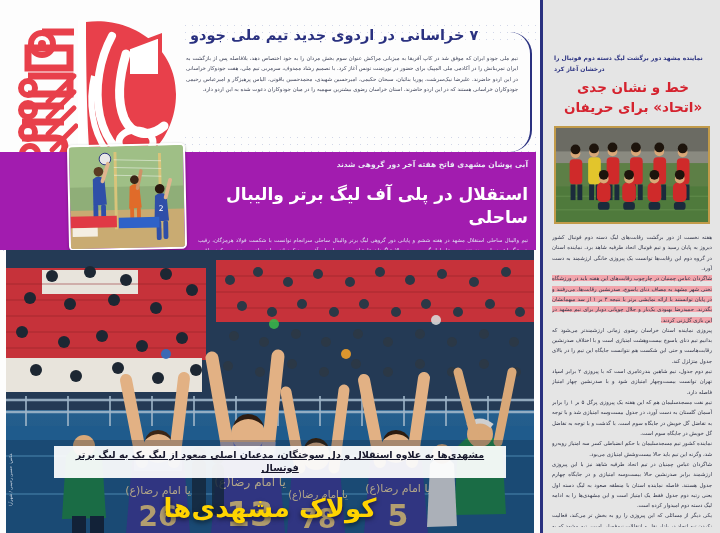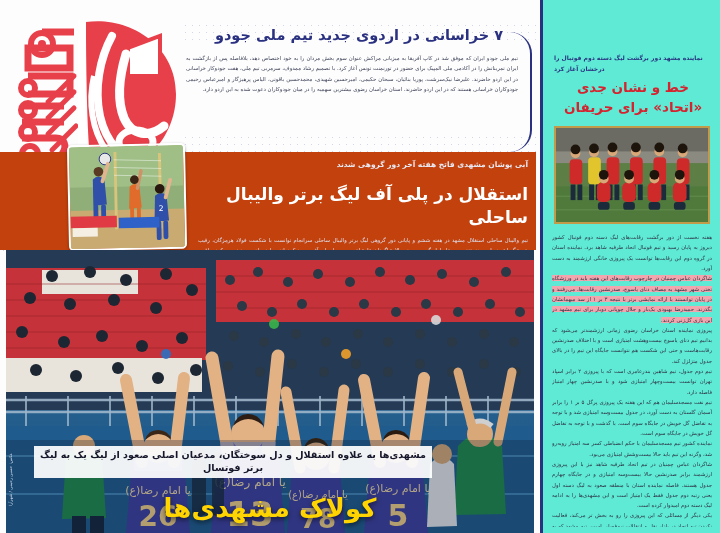--- a/index.html
+++ b/index.html
@@ -112,21 +112,21 @@
     direction: ltr;
   }
 
   
   .judo {
     position: absolute;
     right: 8px; top: 26px;
     width: 348px;
   }
   .judo-head {
-    direction: rtl; text-align: center;
+    direction: rtl; text-align: left;
     color: #2a3180;
     font-size: 14.5px; font-weight: bold;
     line-height: 1.3;
     padding-left: 10px;
   }
   .judo-body {
     direction: rtl; text-align: justify;
     color: #3a3f55;
     font-size: 5.4px;
     line-height: 1.95;
@@ -141,21 +141,21 @@
     border-top-right-radius: 22px;
     border-bottom-right-radius: 22px;
     pointer-events: none;
   }
 
   
   .volley {
     position: absolute;
     left: 0; top: 152px;
     width: 536px; height: 98px;
-    background: #c2410c;
+    background: #a21caf;
     color: #fff;
   }
   .volley-inner {
     position: absolute;
     right: 8px; top: 7px;
     width: 330px;
     direction: rtl; text-align: right;
   }
   .volley-kicker {
     font-size: 7.5px; color: #e9eaf5; font-weight: bold;
@@ -201,46 +201,47 @@
     writing-mode: vertical-rl;
     transform: rotate(180deg);
     font-size: 4.2px; color: #cfd7e3;
     letter-spacing: .3px; direction: rtl;
     white-space: nowrap;
   }
 
   
   .hero-kicker {
     position: absolute;
-    left: 28px; bottom: 55px;
-    width: 398px;
+    left: 48px; bottom: 55px;
+    width: 452px;
     background: rgba(255,255,255,.93);
     color: #17172b;
     font-size: 9.6px; font-weight: bold;
     direction: rtl; text-align: center;
     padding: 3px 6px;
     line-height: 1.35;
+    text-decoration: underline;
   }
   .hero-head {
     position: absolute;
     left: 0; bottom: 10px;
     width: 528px;
     color: #ffd400;
     font-size: 26px; font-weight: bold;
     direction: rtl; text-align: center;
     text-shadow: 0 2px 5px rgba(0,0,0,.6);
     letter-spacing: -0.5px;
   }
 
   
   .right-col {
     position: absolute;
     left: 540px; top: 0;
     width: 180px; height: 533px;
-    background: #5eead4;
+    background: #e5e5e5;
   }
   .col-rule {
     position: absolute;
     left: 0; top: 0;
     width: 2.5px; height: 533px;
     background: #2a3180;
   }
   .rc-kicker {
     position: absolute;
     right: 8px; top: 52px;

